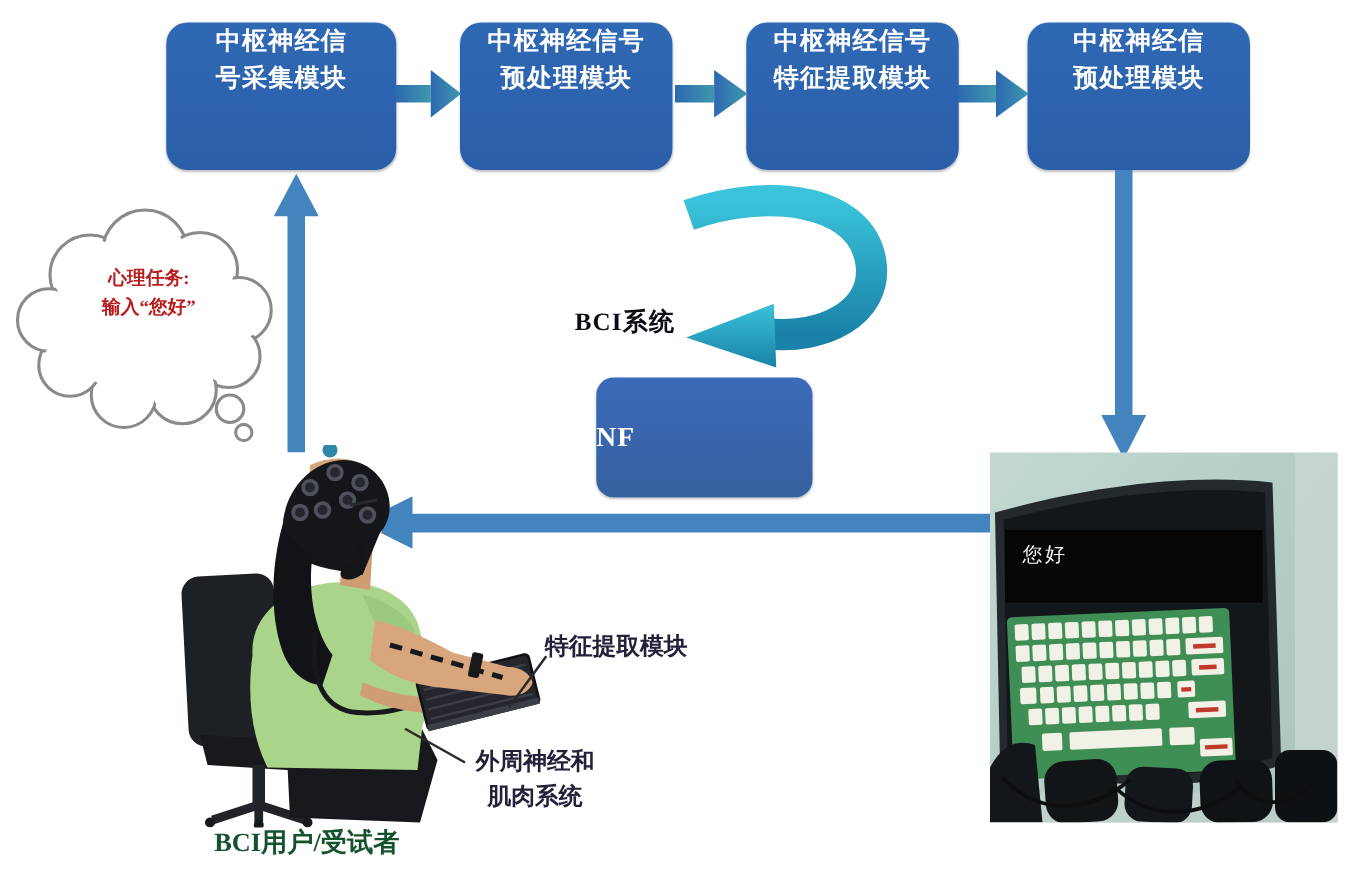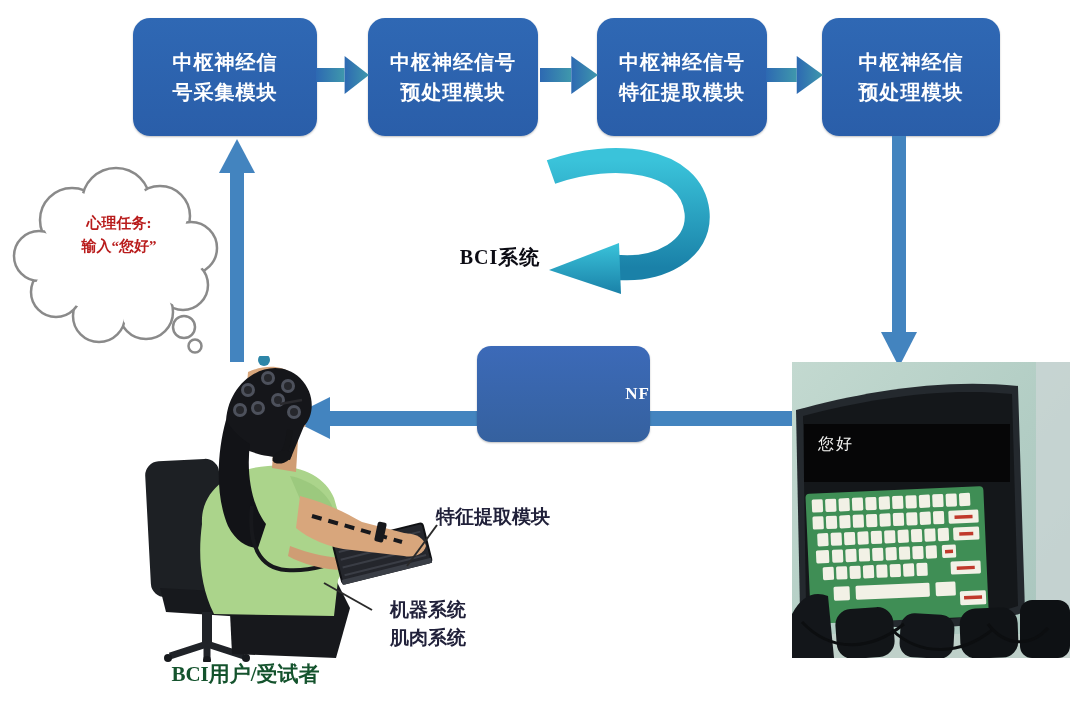--- a/index.html
+++ b/index.html
@@ -1,27 +1,27 @@
 <!DOCTYPE html>
 <html><head>
 <meta charset="utf-8">
 <style>
   html,body{margin:0;padding:0;background:#ffffff;}
   #stage{position:relative;width:1080px;height:703px;background:#ffffff;overflow:hidden;
          font-family:"Liberation Sans",sans-serif;}
   .module{position:absolute;top:18px;height:118px;border-radius:17px;
           background:linear-gradient(180deg,#2f68b4 0%,#2a5ea9 100%);
-          color:#ffffff;display:flex;align-items:center;justify-content:center;
+          color:#ffffff;display:flex;justify-content:center;
           text-align:center;font-weight:bold;font-size:20px;line-height:1.5;
           letter-spacing:1px;box-shadow:0 1px 2px rgba(0,0,0,.25);}
   .nfbox{position:absolute;left:477px;top:302px;width:173px;height:96px;border-radius:14px;
          background:linear-gradient(180deg,#3c6ab8 0%,#35619f 100%);
-         color:#fff;display:flex;align-items:center;justify-content:flex-end;
-         font-family:"Liberation Serif",serif;font-weight:bold;font-size:17px;
-         letter-spacing:1px;box-shadow:0 1px 2px rgba(0,0,0,.25);margin-top:44px;}
+         color:#fff;display:flex;align-items:center;justify-content:flex-start;
+         font-family:"Liberation Serif",serif;font-weight:bold;font-size:22px;
+         letter-spacing:1px;box-shadow:0 1px 2px rgba(0,0,0,.25);}
   .seriflabel{font-family:"Liberation Serif",serif;color:#141422;font-weight:bold;}
   .bci-label{position:absolute;left:445px;top:216px;width:110px;text-align:center;
              font-size:20px;letter-spacing:1px;color:#0c0c14;margin-top:28px;}
   .cloud-text{position:absolute;left:36px;top:212px;width:166px;text-align:center;
               font-size:15px;line-height:1.55;color:#b91c1c;}
   .kb-label{position:absolute;left:436px;top:504px;font-size:19px;color:#21213a;}
   .peri-label{position:absolute;left:356px;top:596px;width:144px;text-align:center;
               font-size:19px;line-height:1.45;color:#21213a;}
   .caption{position:absolute;top:660px;text-align:center;font-size:21px;color:#14532d;}
   .photo{position:absolute;left:792px;top:362px;width:278px;height:296px;
@@ -295,18 +295,18 @@
     <rect x="236" y="166" width="9" height="20" rx="2" fill="#17181c" transform="rotate(12 240 176)"></rect>
   </svg>
 
   <svg class="abs" style="left:310px;top:500px;" width="145" height="118" viewBox="0 0 145 118">
     <line x1="127" y1="25" x2="97" y2="66" stroke="#2a2a2a" stroke-width="2"></line>
     <line x1="14" y1="83" x2="62" y2="110" stroke="#2a2a2a" stroke-width="2"></line>
   </svg>
 
   <div class="seriflabel kb-label">特征提取模块</div>
   <div class="seriflabel peri-label">
-    <span>机器系统</span><br><span>肌肉系统</span>
+    <span>外周神经和</span><br><span>肌肉系统</span>
   </div>
 
   <div class="seriflabel caption" style="left:148px;width:195px;">BCI用户/受试者</div>
 
 </div>
 
 </body></html>

